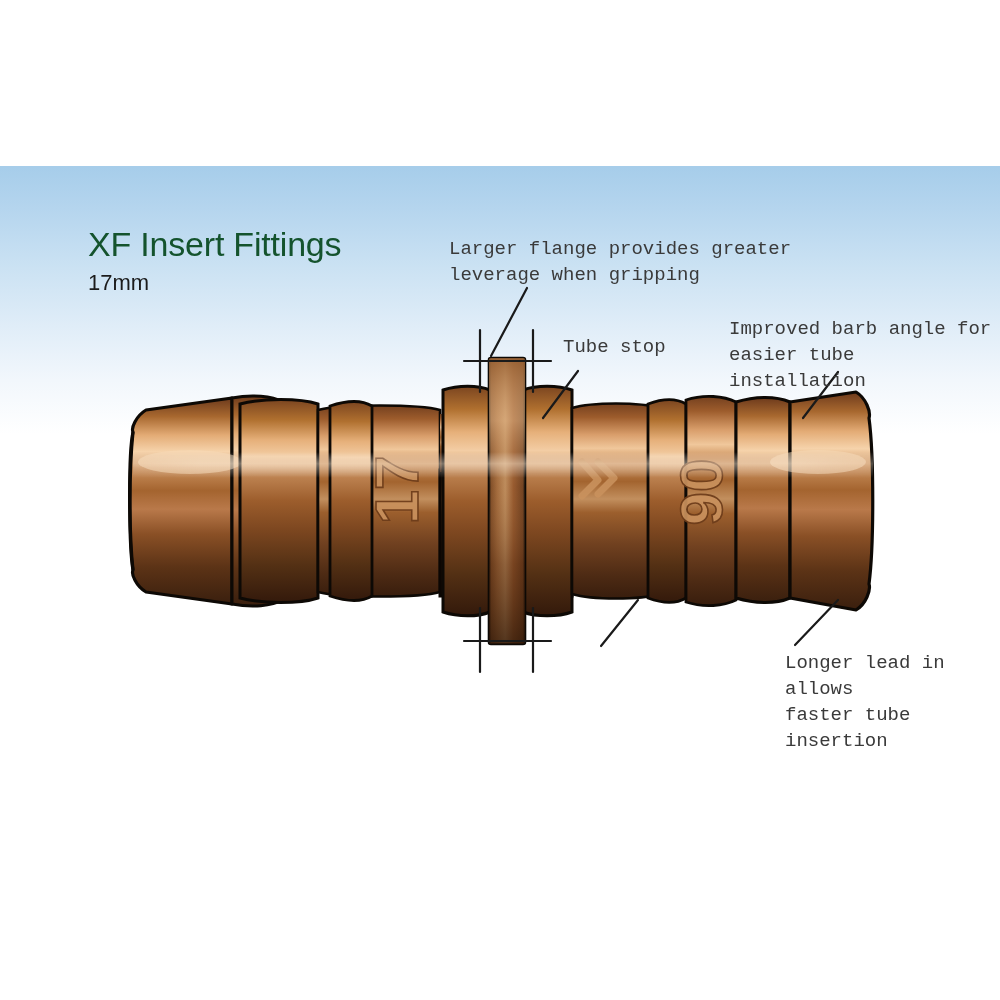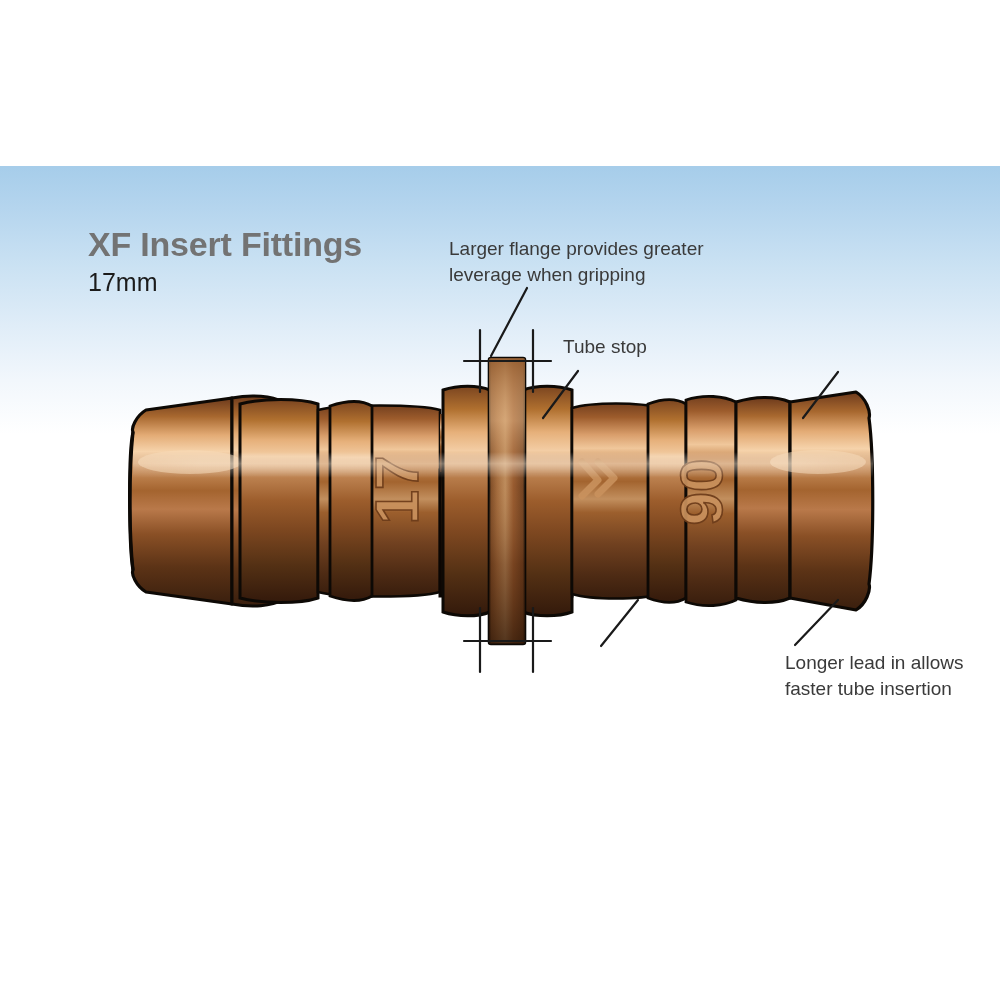--- a/index.html
+++ b/index.html
@@ -41,42 +41,43 @@
 
   
   .heading {
     position: absolute;
     left: 88px;
     top: 224px;
     z-index: 40;
   }
   .heading .title {
     font-size: 34px;
-    font-weight: bold;
-    color: #737373;
+    font-weight: normal;
+    color: #14532d;
     letter-spacing: -0.2px;
     line-height: 40px;
     white-space: nowrap;
   }
   .heading .subtitle {
-    font-size: 25px;
+    font-size: 22px;
     font-weight: normal;
     color: #1b1b1b;
     line-height: 31px;
     margin-top: 3px;
   }
 
   
   .callout {
     position: absolute;
     font-size: 19px;
     line-height: 26px;
     color: #3a3a3a;
     white-space: pre-line;
     z-index: 40;
+    font-family: Liberation Mono, monospace;
   }
   .callout.c-flange   { left: 449px; top: 236px; }
   .callout.c-tubestop { left: 563px; top: 334px; }
   .callout.c-barbangle{ left: 729px; top: 316px; }
   .callout.c-2ndbarb  { left: 539px; top: 650px; }
   .callout.c-leadin   { left: 761px; top: 650px; margin-left: 24px; }
 
   
   .art {
     position: absolute;
@@ -312,18 +313,20 @@
   <div class="heading">
     <div class="title">XF Insert Fittings</div>
     <div class="subtitle">17mm</div>
   </div>
 
   <div class="callout c-flange">Larger flange provides greater
 leverage when gripping</div>
 
   <div class="callout c-tubestop">Tube stop</div>
 
+  <div class="callout c-barbangle">Improved barb angle for
+easier tube installation</div>
 
 
   <div class="callout c-leadin">Longer lead in allows
 faster tube insertion</div>
 
 </div>
 
 </body></html>

